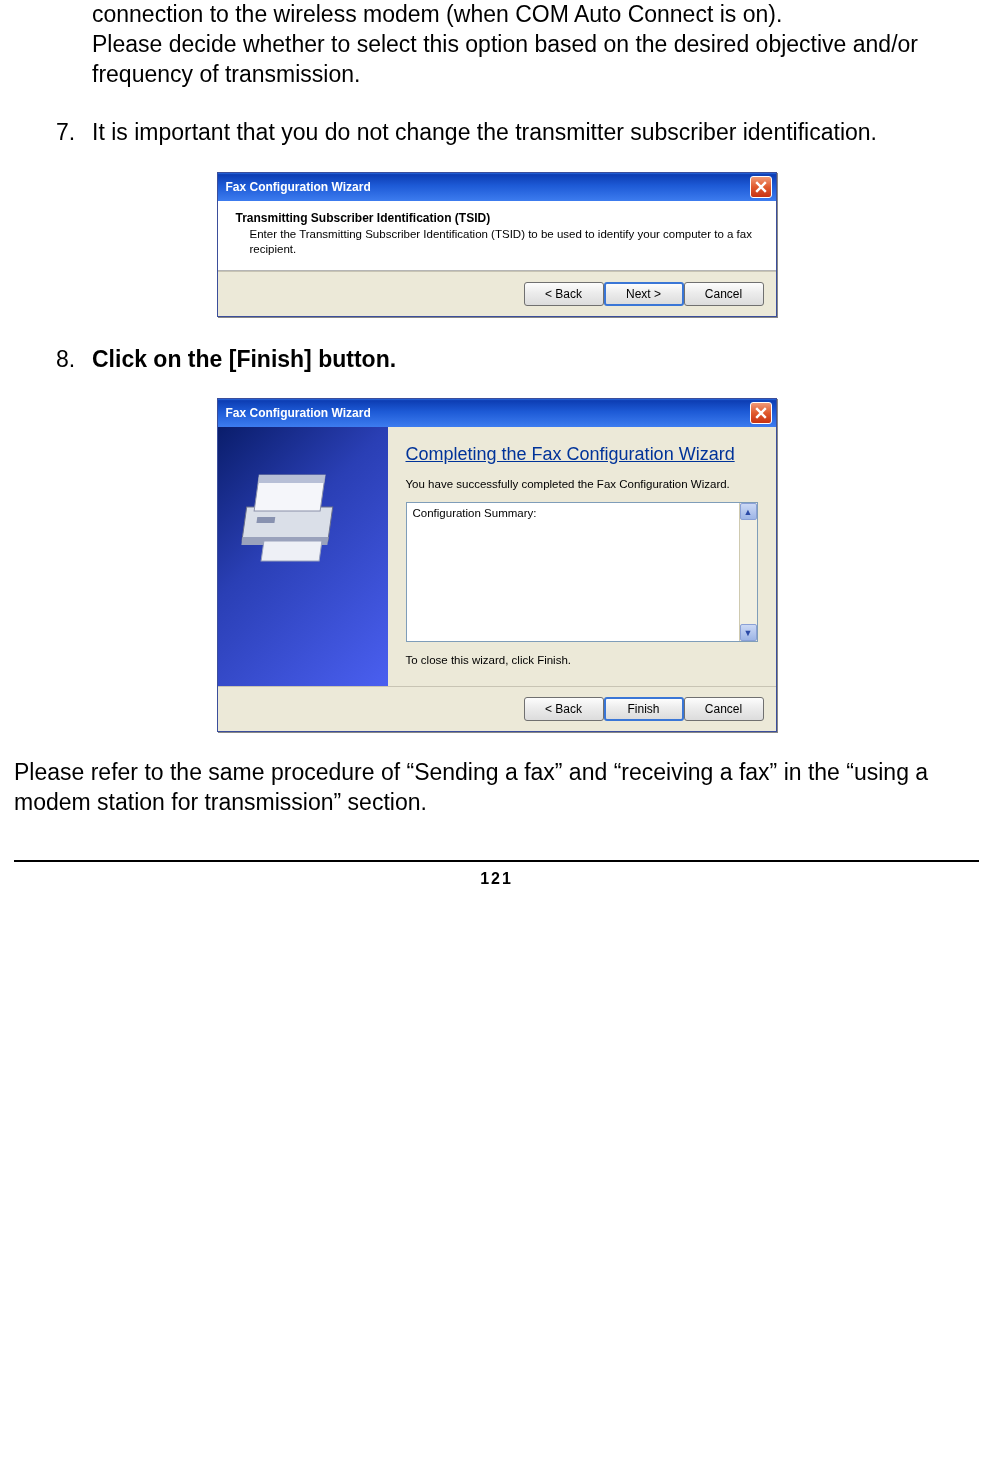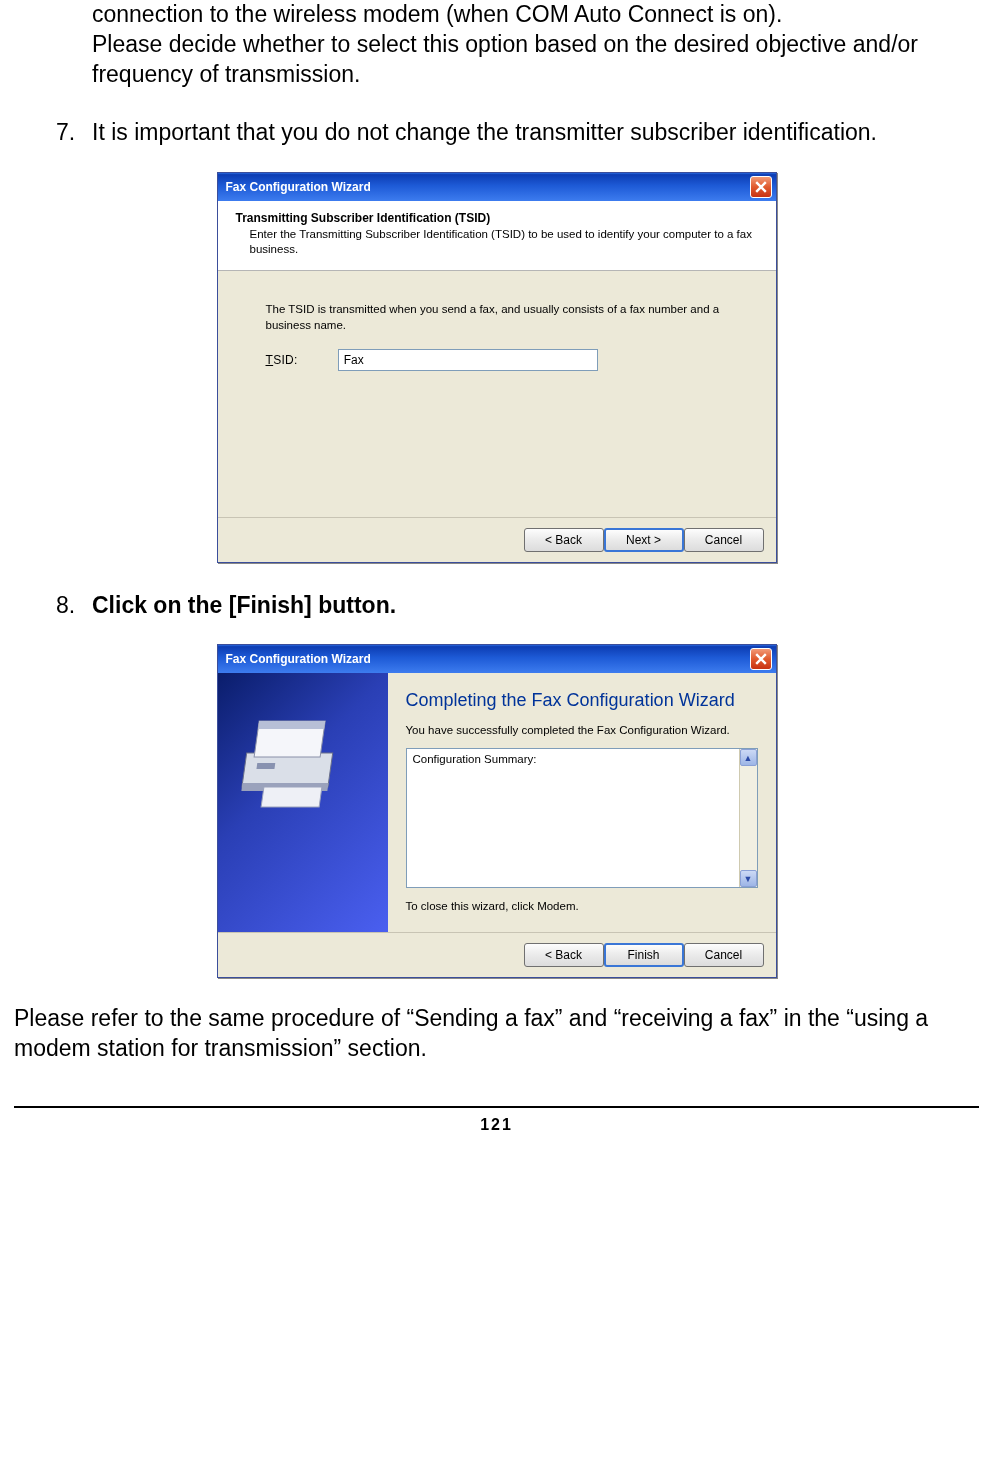--- a/index.html
+++ b/index.html
@@ -95,21 +95,21 @@
     .d2-body { display: flex; }
     .d2-side {
       width: 170px;
       background: linear-gradient(135deg, #0a1d6b 0%, #2a3fb5 40%, #4a5ff0 100%);
       position: relative;
     }
     .d2-side .printer {
       position: absolute; top: 28px; left: 18px;
     }
     .d2-main { flex: 1; background: #ece9d8; padding: 16px 18px 8px 18px; }
-    .d2-main .big { font-family: "Trebuchet MS", Tahoma, sans-serif; font-size: 18px; color: #003399; line-height: 1.25; margin-bottom: 10px; }
+    .d2-main .big { font-family: "Trebuchet MS", Tahoma, sans-serif; font-size: 18px; color: #003399; line-height: 1.25; margin-bottom: 10px; text-decoration: underline; }
     .d2-main .para { font-size: 11.5px; line-height: 1.4; margin-bottom: 10px; filter: blur(0.2px); }
     .summary {
       background: #fff; border: 1px solid #7f9db9;
       height: 140px; width: 100%; font-size: 11.5px;
       position: relative;
       padding: 4px 6px;
     }
     .summary .sumlabel { margin-bottom: 8px; filter: blur(0.2px);}
     .summary .block { padding-left: 18px; line-height: 1.45; filter: blur(0.2px);}
     .summary .block .sub { padding-left: 18px; }
@@ -146,28 +146,21 @@
     <div class="titlebar">
       <span>Fax Configuration Wizard</span>
       <div class="close">
         <svg viewBox="0 0 10 10">
             <path d="M1 1 L9 9 M9 1 L1 9" stroke="#fff" stroke-width="2" fill="none"></path>
           </svg>
       </div>
     </div>
     <div class="d1-header">
       <div class="h1">Transmitting Subscriber Identification (TSID)</div>
-      <div class="h2">Enter the Transmitting Subscriber Identification (TSID) to be used to identify your computer to a fax business.</div>
-    </div>
-    <div class="d1-body">
-      <div class="note">The TSID is transmitted when you send a fax, and usually consists of a fax number and a business name.</div>
-      <div class="row">
-        <span class="lbl"><span class="ul">T</span><span>SID:</span></span>
-        <input type="text" value="Fax" style="">
-      </div>
+      <div class="h2">Enter the Transmitting Subscriber Identification (TSID) to be used to identify your computer to a fax recipient.</div>
     </div>
     <div class="btnrow">
       <button class="winbtn">&lt; Back</button>
       <button class="winbtn default">Next &gt;</button>
       <button class="winbtn">Cancel</button>
     </div>
   </div>
 </div>
 
 <div class="numbered body-text">
@@ -203,21 +196,21 @@
       <div class="d2-main">
         <div class="big">Completing the Fax Configuration Wizard</div>
         <div class="para">You have successfully completed the Fax Configuration Wizard.</div>
         <div class="summary">
           <div class="sumlabel">Configuration Summary:</div>
           <div class="scroll">
             <div class="arrow">▲</div>
             <div class="arrow">▼</div>
           </div>
         </div>
-        <div class="para" style="margin-top:10px;">To close this wizard, click Modem.</div>
+        <div class="para" style="margin-top:10px;">To close this wizard, click Finish.</div>
       </div>
     </div>
     <div class="btnrow">
       <button class="winbtn">&lt; Back</button>
       <button class="winbtn default">Finish</button>
       <button class="winbtn">Cancel</button>
     </div>
   </div>
 </div>
 

